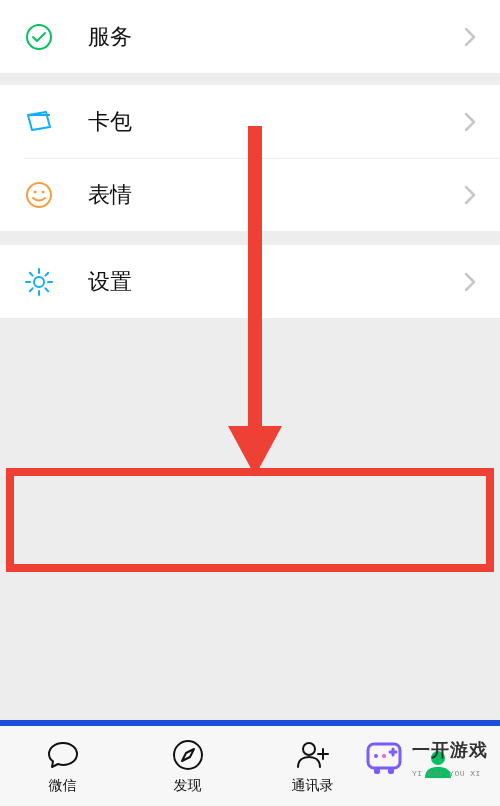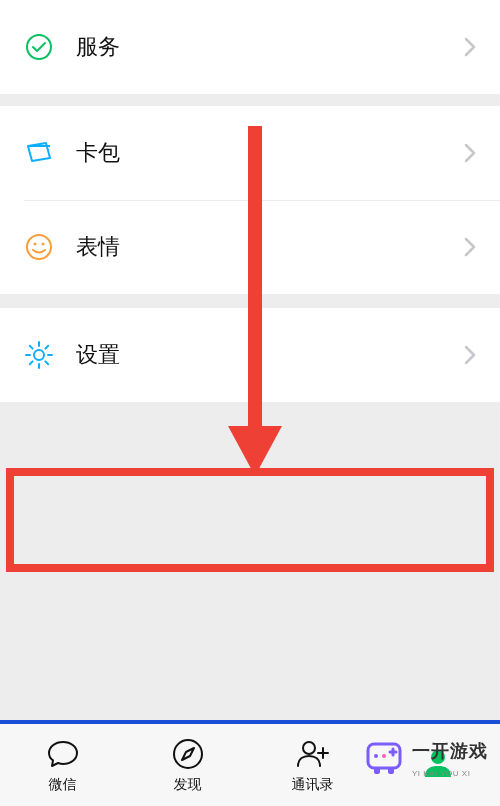--- a/index.html
+++ b/index.html
@@ -4,43 +4,44 @@
 <style>
   * { margin: 0; padding: 0; box-sizing: border-box; }
   html, body { width: 500px; height: 806px; font-family: -apple-system, "PingFang SC", "Microsoft YaHei", sans-serif; background: #ededed; overflow: hidden; }
   .app { width: 500px; height: 806px; position: relative; display: flex; flex-direction: column; background: #ededed; }
   .content { flex: 1; overflow: hidden; position: relative; }
   .group { background: #fff; }
   .gap-sm { height: 12px; background: #ededed; }
   .gap-md { height: 14px; background: #ededed; }
   .row {
     display: flex; align-items: center;
-    height: 94px;
+    height: 73px;
     padding: 0 24px;
     background: #fff;
     position: relative;
+    gap: 12px;
   }
   .row + .row::before {
     content: "";
     position: absolute;
     left: 24px; right: 0; top: 0;
     height: 1px;
     background: #ececec;
   }
   .row .icon { width: 30px; height: 30px; margin-right: 22px; flex: 0 0 auto; display: flex; align-items: center; justify-content: center; }
   .row .label { flex: 1; font-size: 22px; color: #111; }
   .row .chevron { flex: 0 0 auto; color: #c7c7cc; }
   .chevron svg { display: block; }
 
   
   .tabbar {
     height: 86px;
     display: flex;
     background: #f7f7f7;
-    border-top: 4px solid #1d4ed8;
+    border-top: 6px solid #1d4ed8;
   }
   .tab {
     flex: 1;
     display: flex;
     flex-direction: column;
     align-items: center;
     justify-content: center;
     gap: 4px;
     color: #111;
     font-size: 14px;
@@ -63,21 +64,21 @@
   
   .watermark {
     position: absolute;
     right: 12px;
     bottom: 24px;
     display: flex;
     align-items: center;
     gap: 8px;
     pointer-events: none;
   }
-  .wm-text { display: flex; flex-direction: column; line-height: 1; }
+  .wm-text { display: flex; flex-direction: column; line-height: 1; font-family: Liberation Mono, monospace; }
   .wm-text .t1 { font-size: 18px; font-weight: 700; color: #333; letter-spacing: 1px; }
   .wm-text .t2 { font-size: 8px; color: #888; letter-spacing: 0.5px; margin-top: 10px; }
 </style>
 </head>
 <body>
 
 <div class="app">
   <div class="content">
 
     <div class="group">

